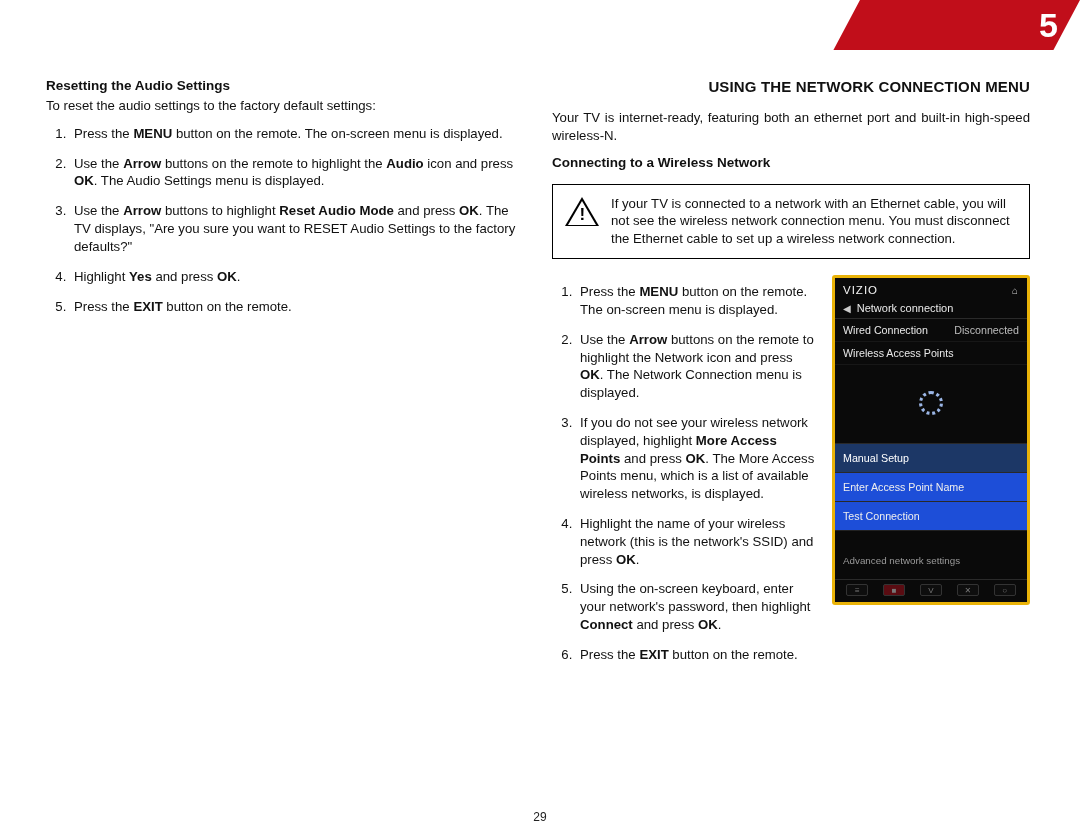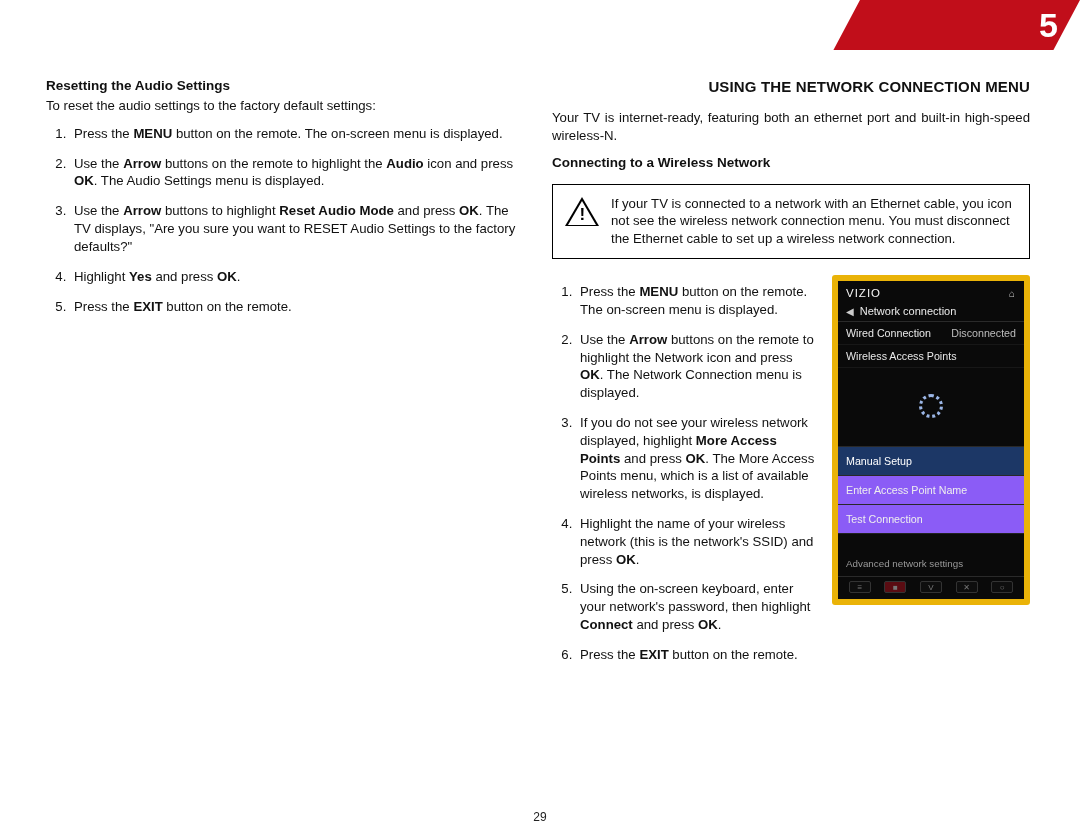--- a/index.html
+++ b/index.html
@@ -105,21 +105,21 @@
   .right-split {
     display: flex;
     gap: 14px;
   }
   .right-split .txtcol { flex: 1; }
   .right-split .shot { width: 198px; }
   
   .tv {
     width: 198px;
     height: 330px;
-    border: 6px solid #eab308;
+    border: 3px solid #eab308;
     border-radius: 3px;
     background: #0a0a0a;
     color: #dcdcdc;
     font-size: 11.2px;
     overflow: hidden;
     position: relative;
   }
   .tv-header {
     padding: 6px 8px 4px 8px;
     display: flex;
@@ -156,21 +156,21 @@
   .spinner {
     width: 24px; height: 24px;
     border: 3px dotted #9bb6e6;
     border-radius: 50%;
     display: inline-block;
   }
   .tv-item {
     padding: 8px 8px;
     font-size: 10.7px;
     border-top: 1px solid #292929;
-    background: #8b5cf6;
+    background: #1d4ed8;
     color: #eee;
   }
   .tv-item.sel {
     background: #1c3766;
     color: #fff;
   }
   .tv-foot {
     padding: 24px 8px;
     font-size: 9.8px;
     color: #9a9a9a;
@@ -242,21 +242,21 @@
     <p class="body" style="text-align:justify;">Your TV is internet-ready, featuring both an ethernet port and built-in high-speed wireless-N.</p>
 
     <div class="subhead" style="margin-top:10px;">Connecting to a Wireless Network</div>
 
     <div class="callout">
       <div class="warn">
         <div class="tri"></div>
           <div class="tri-inner"></div>
           <div class="bang">!</div>
       </div>
-      <span>If your TV is connected to a network with an Ethernet cable, you icon not see the wireless network connection menu. You must disconnect the Ethernet cable to set up a wireless network connection.</span>
+      <span>If your TV is connected to a network with an Ethernet cable, you will not see the wireless network connection menu. You must disconnect the Ethernet cable to set up a wireless network connection.</span>
     </div>
 
     <div class="right-split">
       <div class="txtcol">
         <ol class="steps">
           <li>
             <span>Press the </span><span class="b">MENU</span><span> button on the remote. The on-screen menu is displayed.</span>
           </li>
           <li>
             <span>Use the </span><span class="b">Arrow</span><span> buttons on the remote to highlight the Network icon and press </span><span class="b">OK</span><span>. The Network Connection menu is displayed.</span>

